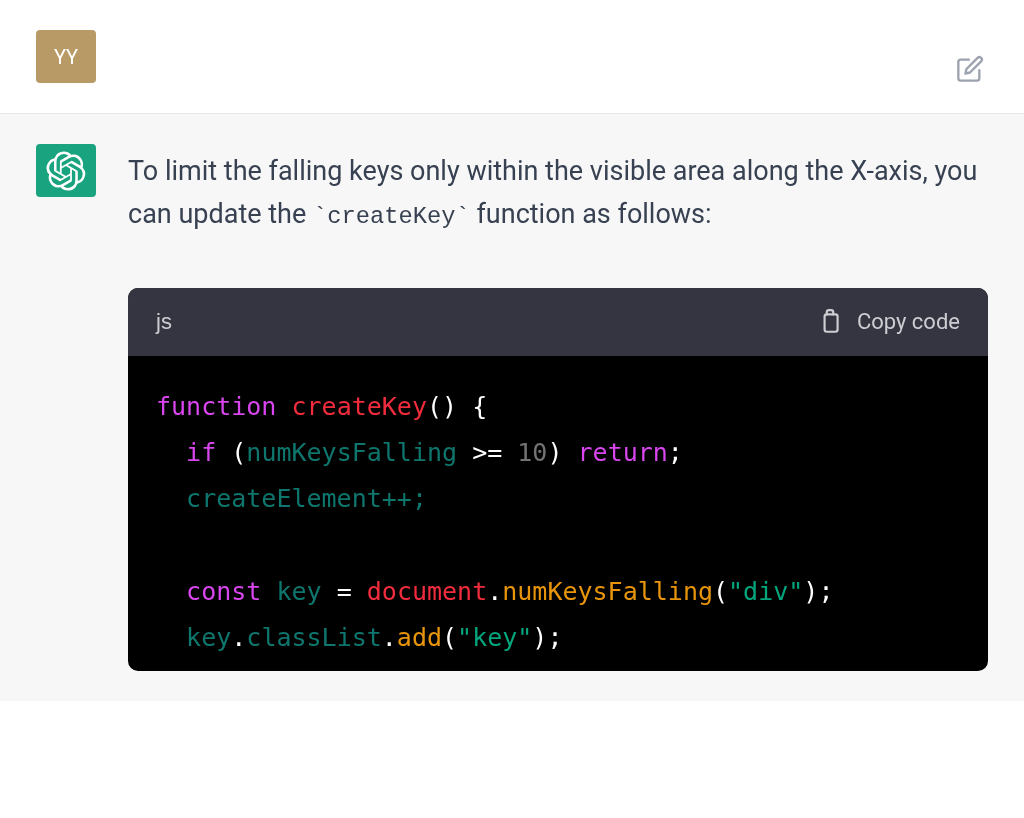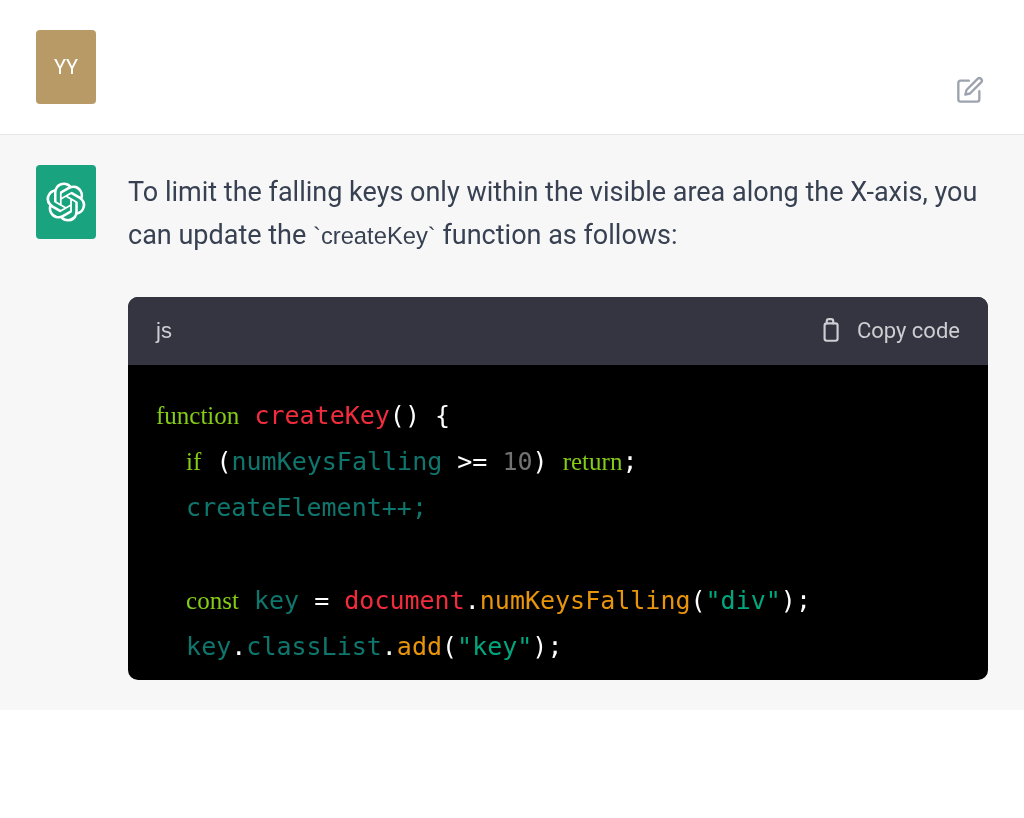--- a/index.html
+++ b/index.html
@@ -23,21 +23,21 @@
   .message-row.user {
     background: #ffffff;
     border-bottom: 1px solid #e5e7e4;
   }
   .message-row.assistant {
     background: #f7f7f8;
     border-bottom: none;
   }
   .avatar {
     width: 60px;
-    height: 74px;
+    height: 53px;
     display: flex;
     align-items: center;
     justify-content: center;
     font-size: 20px;
     font-weight: 400;
     flex-shrink: 0;
     border-radius: 4px;
   }
   .avatar.user-avatar {
     background: #b89a67;
@@ -56,39 +56,39 @@
     font-size: 27px;
     line-height: 1.6;
     color: #374151;
     padding-top: 6px;
     max-width: 860px;
   }
   .content p {
     margin-bottom: 8px;
   }
   .inline-code {
-    font-family: Liberation Sans, sans-serif;
+    font-family: Liberation Mono, monospace;
     font-size: 0.88em;
     color: #374151;
   }
   .edit-btn {
     position: absolute;
     right: 40px;
     bottom: 30px;
     width: 28px;
     height: 28px;
     color: #9ca3af;
     cursor: pointer;
   }
   .edit-btn svg {
     width: 100%;
     height: 100%;
   }
   .code-block {
-    margin-top: 40px;
+    margin-top: 52px;
     border-radius: 10px;
     overflow: hidden;
     background: #000000;
   }
   .code-header {
     display: flex;
     align-items: center;
     justify-content: space-between;
     background: #343541;
     color: #cdcdd2;
@@ -109,21 +109,21 @@
     height: 26px;
   }
   pre {
     padding: 28px 28px 10px 28px;
     font-family: ui-monospace, SFMono-Regular, Menlo, Monaco, Consolas, monospace;
     font-size: 25px;
     line-height: 1.85;
     color: #ffffff;
     overflow-x: auto;
   }
-  .tok-kw   { color: #84cc16; font-family: Liberation Serif, serif; }
+  .tok-kw   { color: #d946ef; }
   .tok-fn   { color: #f22c3d; }
   .tok-id   { color: #0f766e; }
   .tok-num  { color: #737373; }
   .tok-str  { color: #00a67d; }
   .tok-call { color: #e9950c; }
   .tok-punct{ color: #ffffff; }
 </style>
 </head>
 <body>
 

